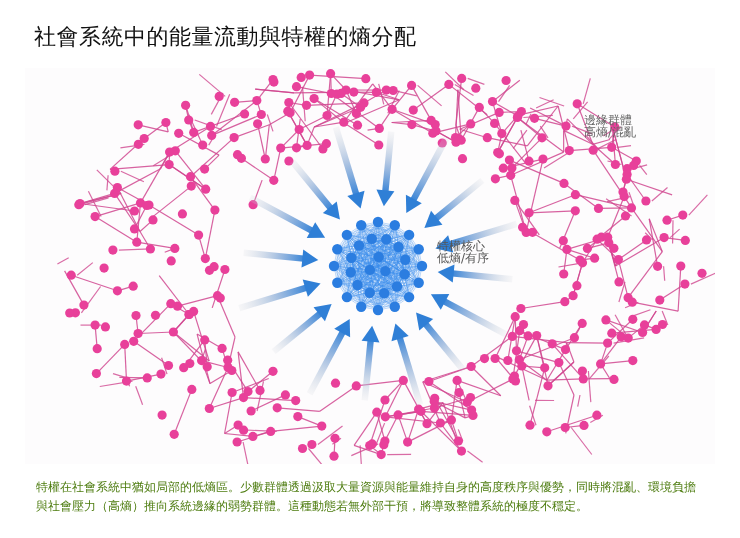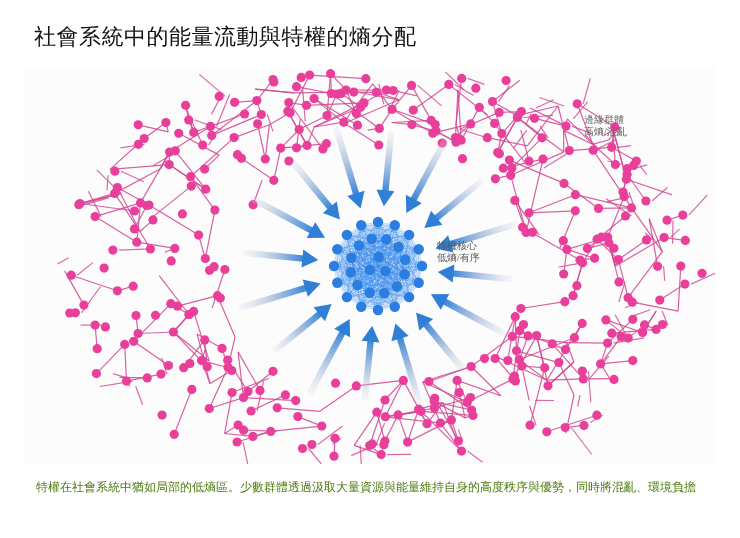--- a/index.html
+++ b/index.html
@@ -3,21 +3,21 @@
 <meta charset="utf-8">
 <style>
   html, body { margin: 0; padding: 0; background: #ffffff; }
   body { width: 740px; height: 538px; position: relative; overflow: hidden;
          font-family: "DejaVu Sans", "Liberation Sans", sans-serif; color: #111; }
   .title { position: absolute; left: 26px; top: 22px; font-size: 22px; font-weight: 400;
            letter-spacing: 0.5px; color: #111; white-space: nowrap; margin-left: 8px; }
   .figure { position: absolute; left: 25px; top: 68px; width: 690px; height: 396px;
             background: #fdfcfd; overflow: hidden; }
   .figure svg { position: absolute; left: 0; top: 0; }
-  .label { position: absolute; font-size: 10px; line-height: 12px; color: #555; white-space: nowrap; font-family: Liberation Serif, serif; }
+  .label { position: absolute; font-size: 12px; line-height: 12px; color: #555; white-space: nowrap; }
   .label-core { left: 412px; top: 172px; }
   .label-edge { left: 559px; top: 46px; color: #666; }
   .caption { position: absolute; left: 36px; top: 478px; width: 690px; font-size: 12px;
              line-height: 19px; color: #4d7c0f; }
   .caption div { white-space: nowrap; }
 </style>
 </head>
 <body>
 
 <div class="title">社會系統中的能量流動與特權的熵分配</div>
@@ -1363,13 +1363,14 @@
     <div>低熵/有序</div>
   </div>
   <div class="label label-edge">
     <div>邊緣群體</div>
     <div>高熵/混亂</div>
   </div>
 </div>
 
 <div class="caption">
   <div>特權在社會系統中猶如局部的低熵區。少數群體透過汲取大量資源與能量維持自身的高度秩序與優勢，同時將混亂、環境負擔</div>
+  <div>與社會壓力（高熵）推向系統邊緣的弱勢群體。這種動態若無外部干預，將導致整體系統的極度不穩定。</div>
 </div>
 
 </body></html>

